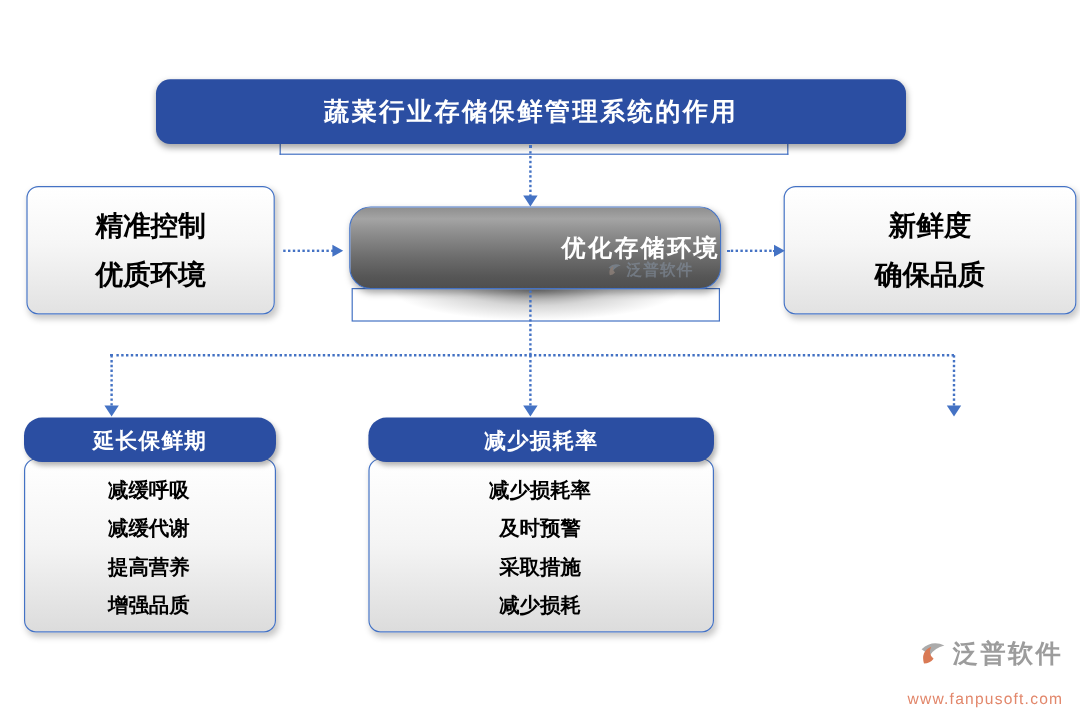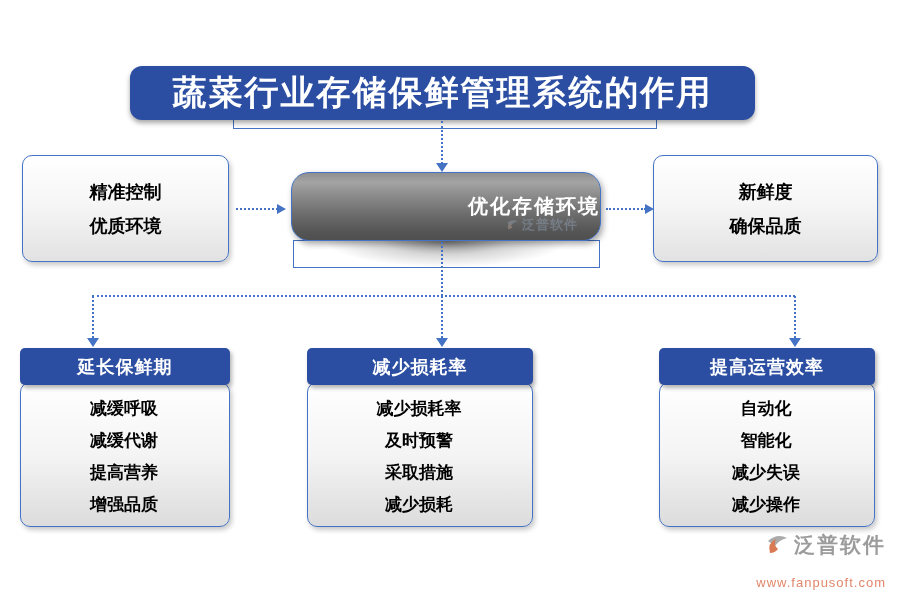--- a/index.html
+++ b/index.html
@@ -4,39 +4,39 @@
 <style>
   * { margin:0; padding:0; box-sizing:border-box; }
   html,body { width:900px; height:600px; background:#ffffff; font-family:"Liberation Sans", sans-serif; }
   #stage { position:relative; width:900px; height:600px; background:#ffffff; overflow:hidden; }
 
   
   .title-bar {
     position:absolute; left:130px; top:66px; width:625px; height:54px;
     background:#2B4EA2; border-radius:12px; z-index:3;
     display:flex; align-items:center; justify-content:center;
-    color:#ffffff; font-size:34px; font-weight:bold; letter-spacing:2px;
+    color:#ffffff; font-size:21px; font-weight:bold; letter-spacing:2px;
     box-shadow:0 3px 5px rgba(0,0,0,0.35);
   }
   .title-bracket {
     position:absolute; left:233px; top:112px; width:424px; height:17px; z-index:1;
     border-left:1.5px solid #4472C4; border-right:1.5px solid #4472C4; border-bottom:1.5px solid #4472C4;
   }
 
   
   .side-box {
     position:absolute; top:155px; height:107px;
     border:1.5px solid #4472C4; border-radius:10px;
     background:linear-gradient(180deg,#ffffff 0%,#f6f6f6 45%,#e2e2e2 100%);
     box-shadow:2px 3px 5px rgba(0,0,0,0.22);
     display:flex; flex-direction:column; align-items:center; justify-content:center; gap:10px;
-    font-size:18px; font-weight:bold; color:#000;
+    font-size:23px; font-weight:bold; color:#000;
   }
   .side-box.left  { left:22px;  width:207px; }
-  .side-box.right { left:653px; width:225px; }
+  .side-box.right { left:653px; width:244px; }
 
   
   .center-node {
     position:absolute; left:291px; top:172px; width:310px; height:69px; z-index:4;
     border:1.5px solid #4472C4; border-radius:18px;
     background:linear-gradient(180deg,#8f8f8f 0%,#a4a4a4 14%,#8d8d8d 32%,#6c6c6c 62%,#565656 86%,#4f4f4f 100%);
     display:flex; align-items:center; justify-content:flex-end;
     color:#ffffff; font-size:20px; font-weight:bold; letter-spacing:2px;
     box-shadow:2px 3px 6px rgba(0,0,0,0.35);
   }
@@ -56,36 +56,36 @@
   .dot-h { position:absolute; height:0; border-top:2px dotted #4472C4; z-index:5; }
   .head-down { position:absolute; width:0; height:0; z-index:5;
     border-left:6px solid transparent; border-right:6px solid transparent; border-top:9px solid #4472C4; }
   .head-right { position:absolute; width:0; height:0; z-index:5;
     border-top:5px solid transparent; border-bottom:5px solid transparent; border-left:9px solid #4472C4; }
 
   
   .column { position:absolute; top:348px; }
   .col-header {
     position:relative; z-index:2; height:37px;
-    background:#2B4EA2; border-radius:5px;
+    background:#2B4EA2; border-radius:15px;
     display:flex; align-items:center; justify-content:center;
     color:#ffffff; font-size:18px; font-weight:bold; letter-spacing:1px;
     box-shadow:2px 3px 4px rgba(0,0,0,0.3);
   }
   .col-body {
     position:relative; z-index:1; margin-top:-3px; height:145px;
     border:1.5px solid #4472C4; border-radius:10px;
     background:linear-gradient(180deg,#ffffff 0%,#f4f4f4 50%,#dcdcdc 100%);
     box-shadow:2px 3px 5px rgba(0,0,0,0.22);
     display:flex; flex-direction:column; align-items:center; justify-content:space-around;
     padding:10px 2px 6px 0;
     font-size:17px; font-weight:bold; color:#000;
   }
   .col1 { left:20px;  width:210px; }
-  .col2 { left:307px; width:226px; }
+  .col2 { left:307px; width:288px; }
   .col3 { left:659px; width:216px; }
 
   
   .footer-mark { position:absolute; right:14px; bottom:10px; display:flex; flex-direction:column; align-items:flex-end; z-index:6; }
   .footer-top { display:flex; align-items:center; gap:4px; }
   .footer-brand { color:#9c9c9c; font-size:21px; font-weight:bold; letter-spacing:2px; }
   .footer-url { color:#e2876b; font-size:13px; letter-spacing:1px; margin-top:16px; }
   .logo-glyph { width:26px; height:26px; display:inline-block; }
 </style>
 </head>
@@ -149,29 +149,20 @@
   <div class="column col2">
     <div class="col-header">减少损耗率</div>
     <div class="col-body">
       <span>减少损耗率</span>
       <span>及时预警</span>
       <span>采取措施</span>
       <span>减少损耗</span>
     </div>
   </div>
 
-  <div class="column col3">
-    <div class="col-header">提高运营效率</div>
-    <div class="col-body">
-      <span>自动化</span>
-      <span>智能化</span>
-      <span>减少失误</span>
-      <span>减少操作</span>
-    </div>
-  </div>
 
   <div class="footer-mark">
     <div class="footer-top">
       <svg class="logo-glyph" viewBox="0 0 26 26">
         <path d="M4 9 Q13 1 23 6 Q15 8 11 14 Z" fill="#ababab"></path>
         <path d="M6 21 Q3 11 12 7 Q9 13 14 17 Q11 21 6 21 Z" fill="#d97a55"></path>
       </svg>
       <span class="footer-brand">泛普软件</span>
     </div>
     <span class="footer-url">www.fanpusoft.com</span>

